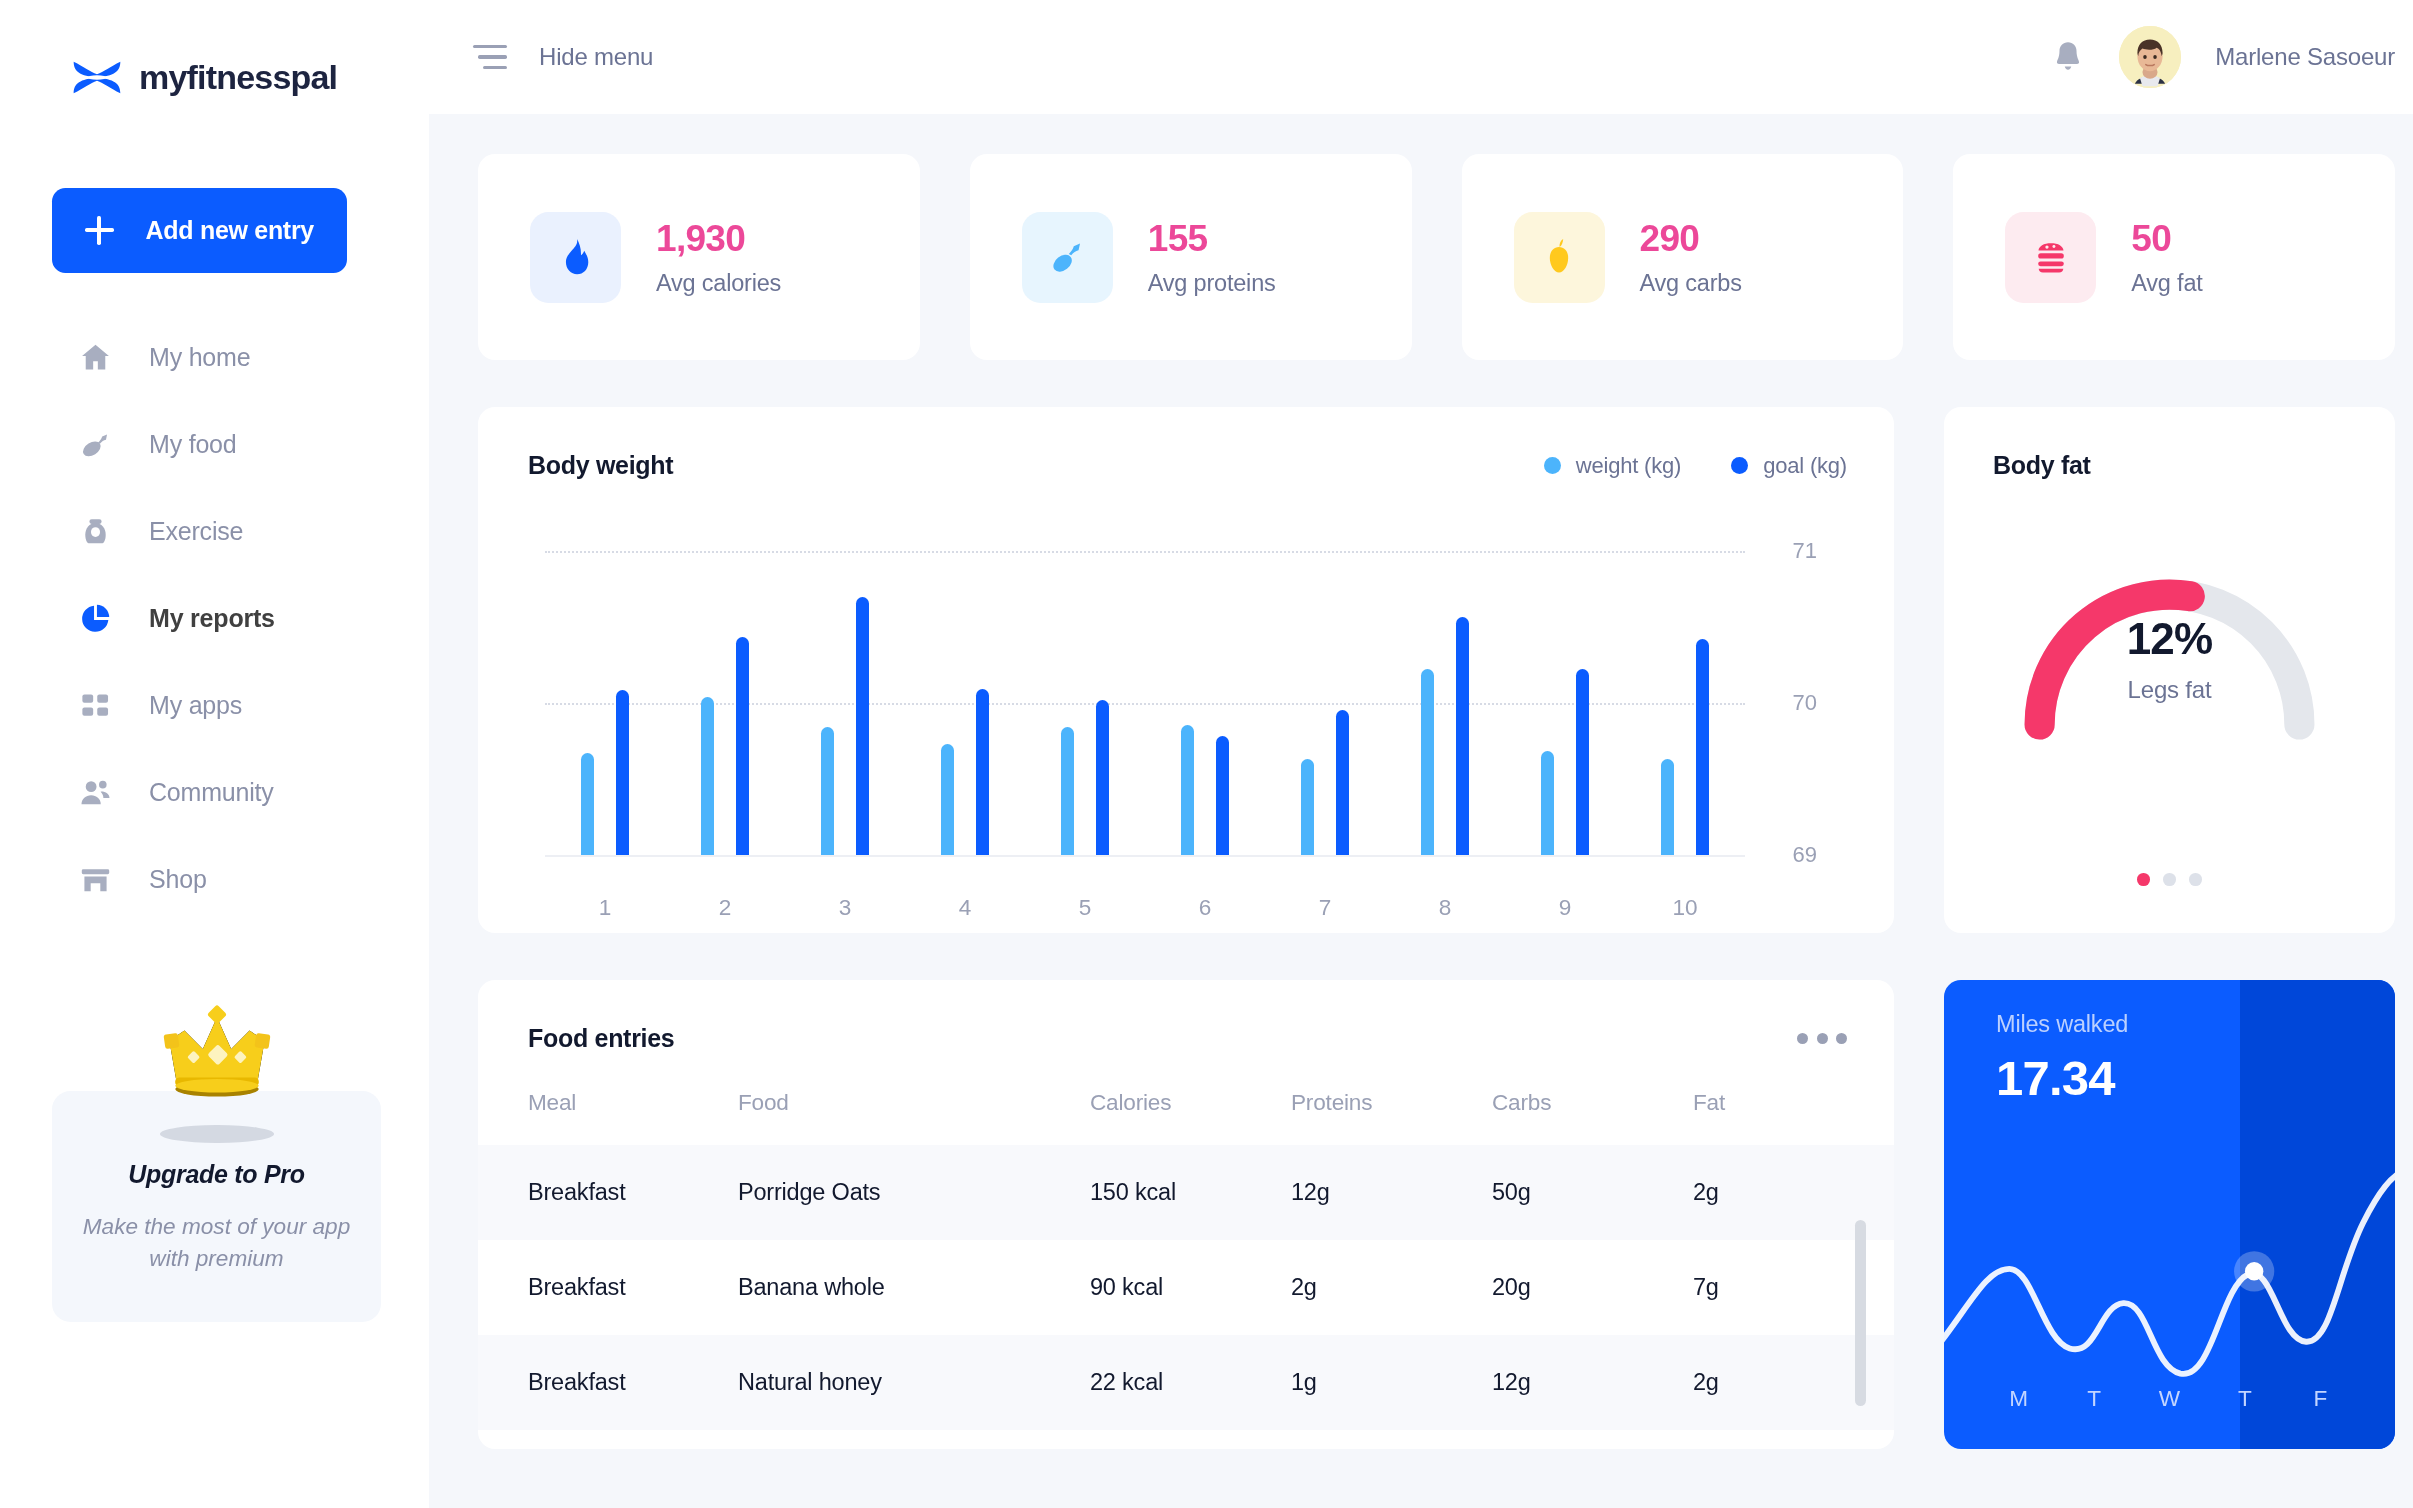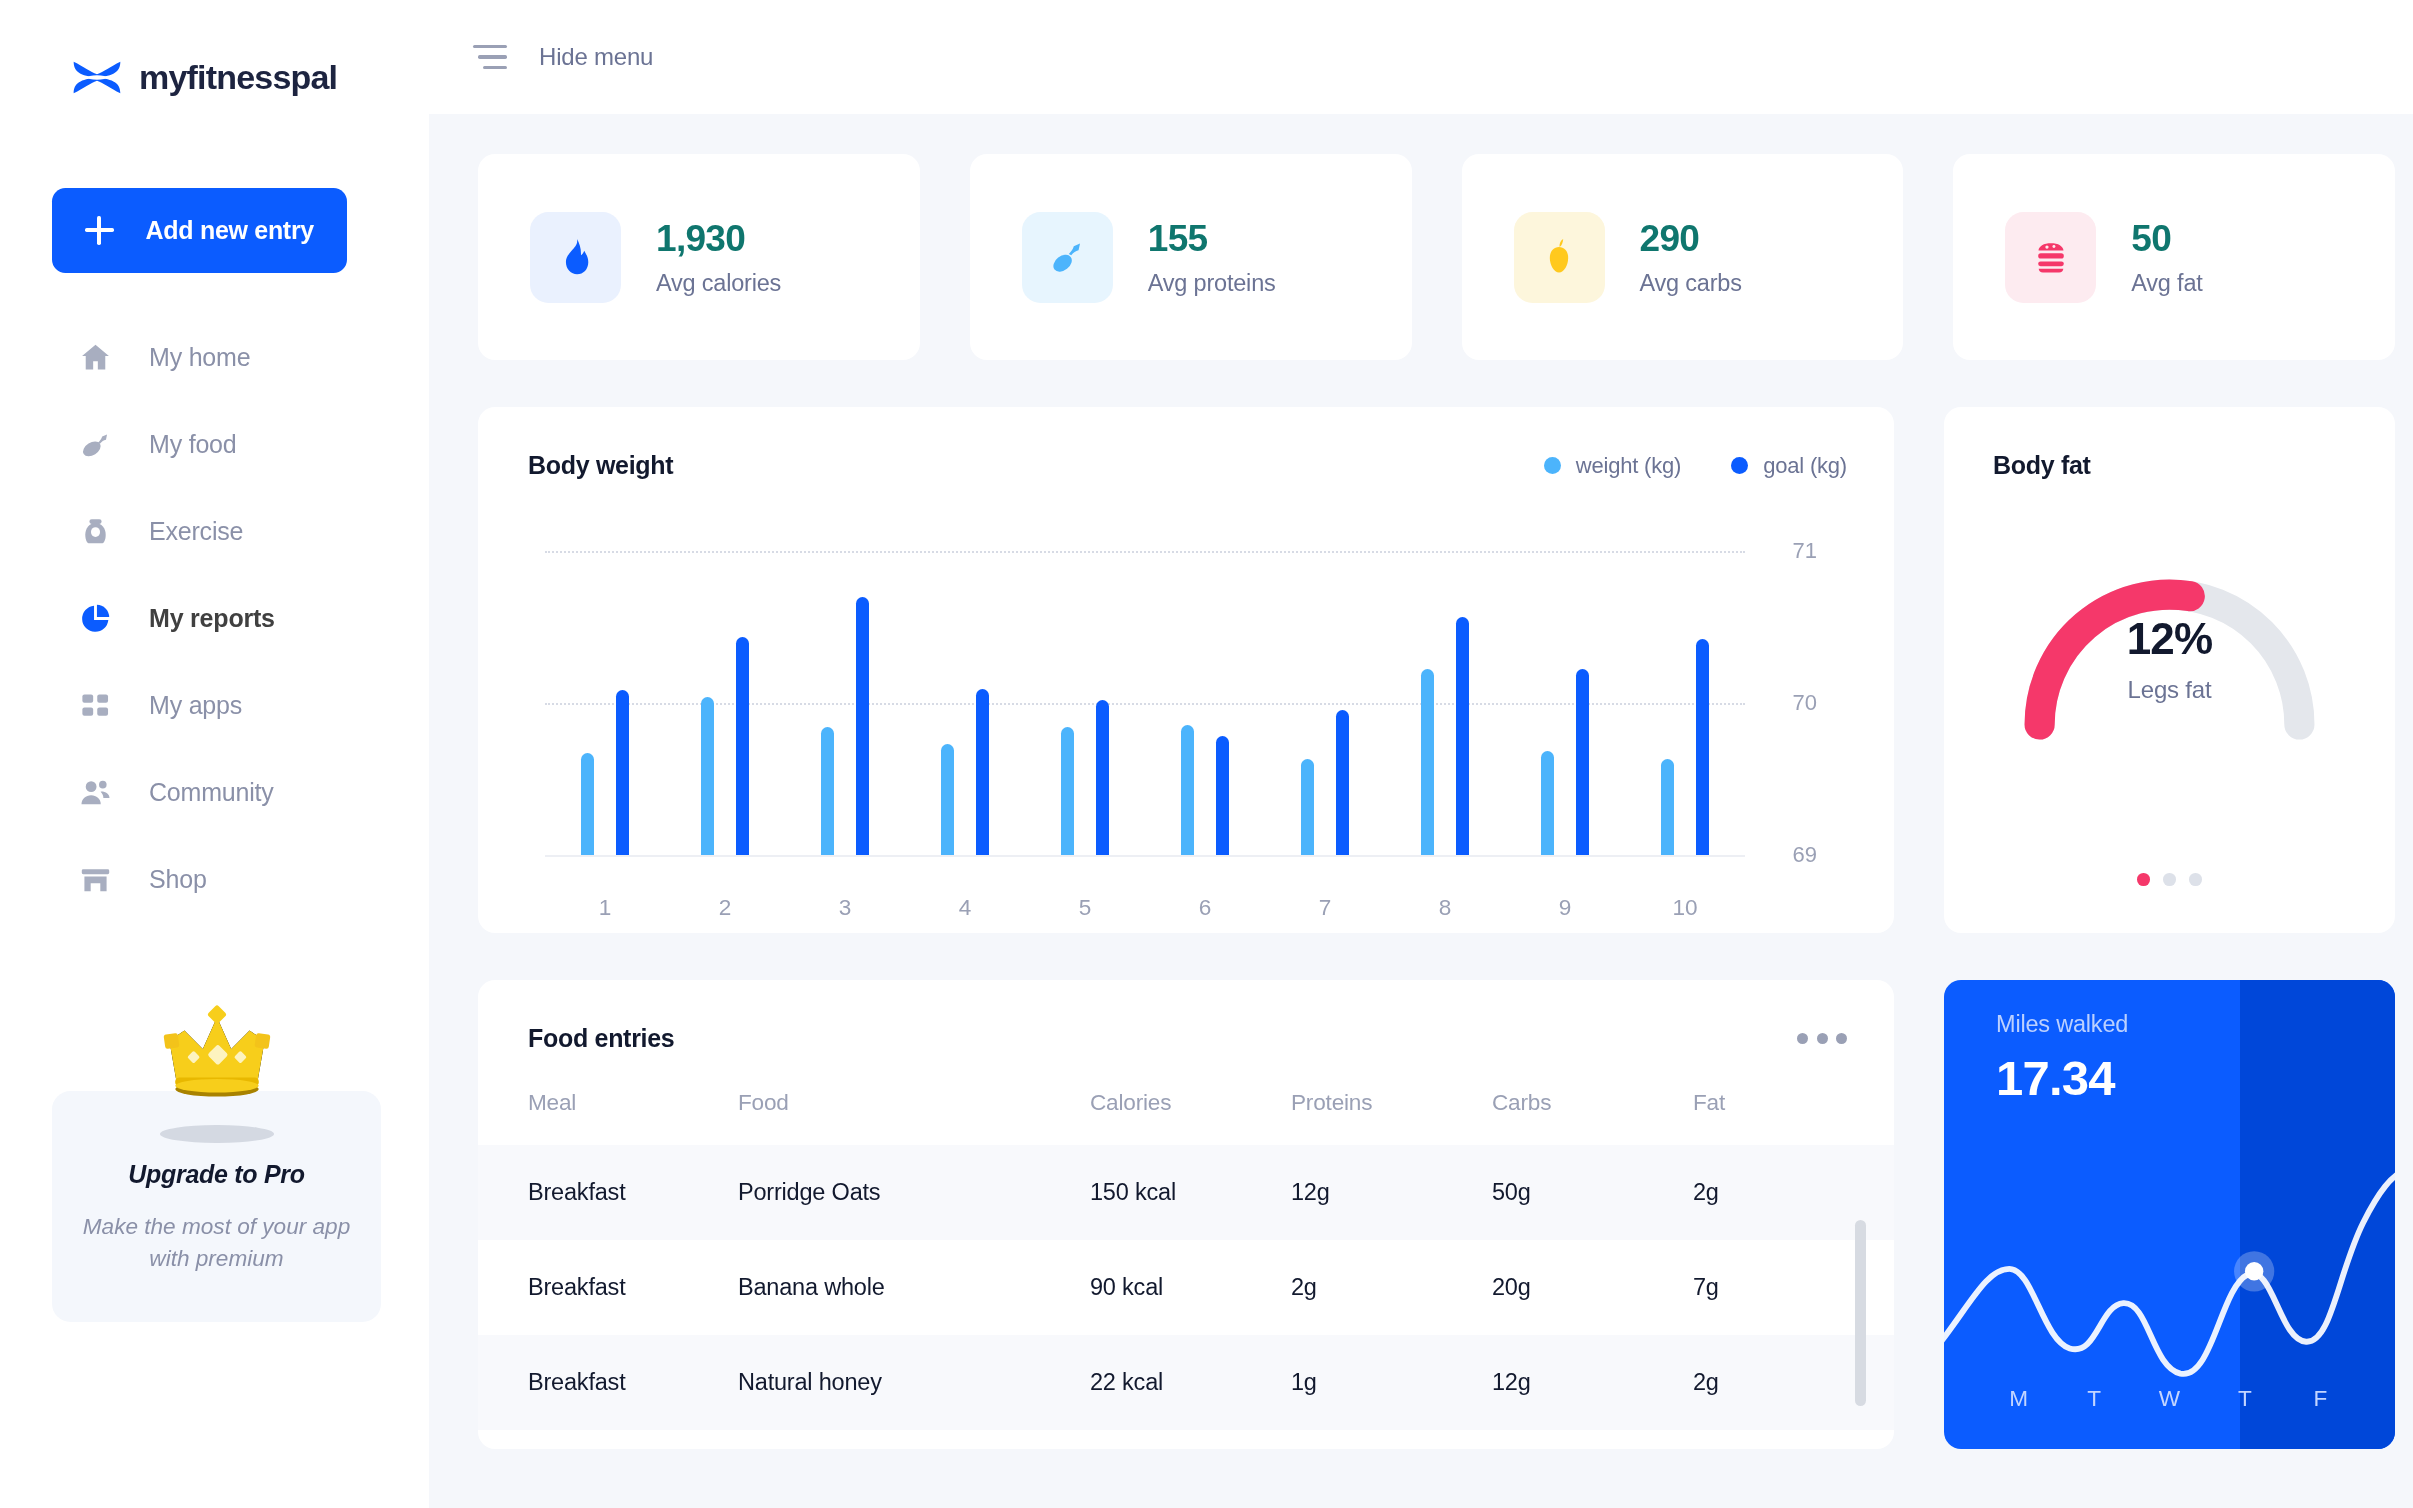--- a/index.html
+++ b/index.html
@@ -83,21 +83,21 @@
   .content { flex: 1; padding: 40px 50px 0 49px; overflow: hidden; }
 
   
   .stats { display: flex; gap: 50px; }
   .stat-card {
     flex: 1; height: 206px; background: #fff; border-radius: 17px;
     display: flex; align-items: center; padding-left: 52px; gap: 35px;
   }
   .stat-tile { width: 91px; height: 91px; border-radius: 18.4px; flex: 0 0 91px;
                display: flex; align-items: center; justify-content: center; }
-  .stat-value { font-size: 37px; font-weight: 700; color: #0f766e; letter-spacing: -0.7px; }
+  .stat-value { font-size: 37px; font-weight: 700; color: #ec4899; letter-spacing: -0.7px; }
   .stat-label { font-size: 23.5px; color: #6B7394; margin-top: 10px; letter-spacing: -0.2px; }
 
   
   .mid-row { display: flex; gap: 50px; margin-top: 47px; }
   .weight-card { flex: 1 1 auto; height: 526px; background: #fff; border-radius: 17px; padding: 44px 47px 0 50px; position: relative; }
   .card-head { display: flex; align-items: center; }
   .card-title { font-size: 25px; font-weight: 700; color: #12192E; letter-spacing: -0.3px; }
   .legend { margin-left: auto; display: flex; gap: 50px; }
   .legend-item { display: flex; align-items: center; gap: 15px; }
   .legend-dot { width: 17px; height: 17px; border-radius: 50%; }
@@ -268,20 +268,40 @@
   <main class="main">
 
     <header class="topbar">
       <div class="hide-menu">
         <span class="hamburger">
             <span></span>
             <span></span>
             <span></span>
           </span>
         <span class="hide-menu-label">Hide menu</span>
+      </div>
+      <div class="topbar-right">
+        <svg class="bell" viewBox="0 0 24 26">
+          <path d="M12 2.2c-3.5 0-6 2.6-6 6.1 0 5.2-1.8 6.6-1.8 8.1 0 .7.6 1.2 1.4 1.2h12.8c.8 0 1.4-.5 1.4-1.2 0-1.5-1.8-2.9-1.8-8.1 0-3.5-2.5-6.1-6-6.1z" fill="#A8AEC0"></path>
+          <path d="M9.7 19.4h4.6c-.3 1.4-1.2 2.3-2.3 2.3s-2-.9-2.3-2.3z" fill="#A8AEC0"></path>
+        </svg>
+        <div class="avatar">
+          <svg viewBox="0 0 74 74" width="62" height="62">
+            <rect width="74" height="74" fill="#F7EFBF"></rect>
+            <path d="M37 60c-9 0-16 4-18 9h36c-2-5-9-9-18-9z" fill="#2C3246"></path>
+            <path d="M25 62c3-2 7-3 12-3s9 1 12 3l-3 10H28z" fill="#E8E9EE"></path>
+            <ellipse cx="37" cy="55" rx="9" ry="8" fill="#D9A88A"></ellipse>
+            <ellipse cx="37" cy="36" rx="15" ry="18" fill="#E8B896"></ellipse>
+            <path d="M22 32c0-10 6-16 15-16s15 6 15 16c0 2-1 4-1 4-1-6-3-9-6-10-4 3-12 3-17 1-3 2-5 5-5 9 0 0-1-2-1-4z" fill="#4A3328"></path>
+            <ellipse cx="31" cy="37" rx="2.1" ry="2.4" fill="#3B2B22"></ellipse>
+            <ellipse cx="43" cy="37" rx="2.1" ry="2.4" fill="#3B2B22"></ellipse>
+            <path d="M32 46c2 1.6 8 1.6 10 0" stroke="#B9785E" stroke-width="1.8" fill="none" stroke-linecap="round"></path>
+          </svg>
+        </div>
+        <span class="user-name">Marlene Sasoeur</span>
       </div>
     </header>
 
     <div class="content">
 
       <section class="stats">
         <div class="stat-card">
           <div class="stat-tile" style="background:#EAF1FE">
             <svg width="44" height="44" viewBox="0 0 24 24">
               <path d="M12.6 2.2c.4 3.2-1.4 4.4-2.9 6.2-1.7 2-3.2 3.8-3.2 6.3 0 3.9 2.8 6.7 6.1 6.7 3.4 0 6.1-2.8 6.1-6.6 0-2.6-1.1-4.2-2.2-6.2-.5 1.3-1 2-1.8 2.5.2-3.4-.8-6.5-2.1-8.9z" fill="#0B5CFF"></path>

